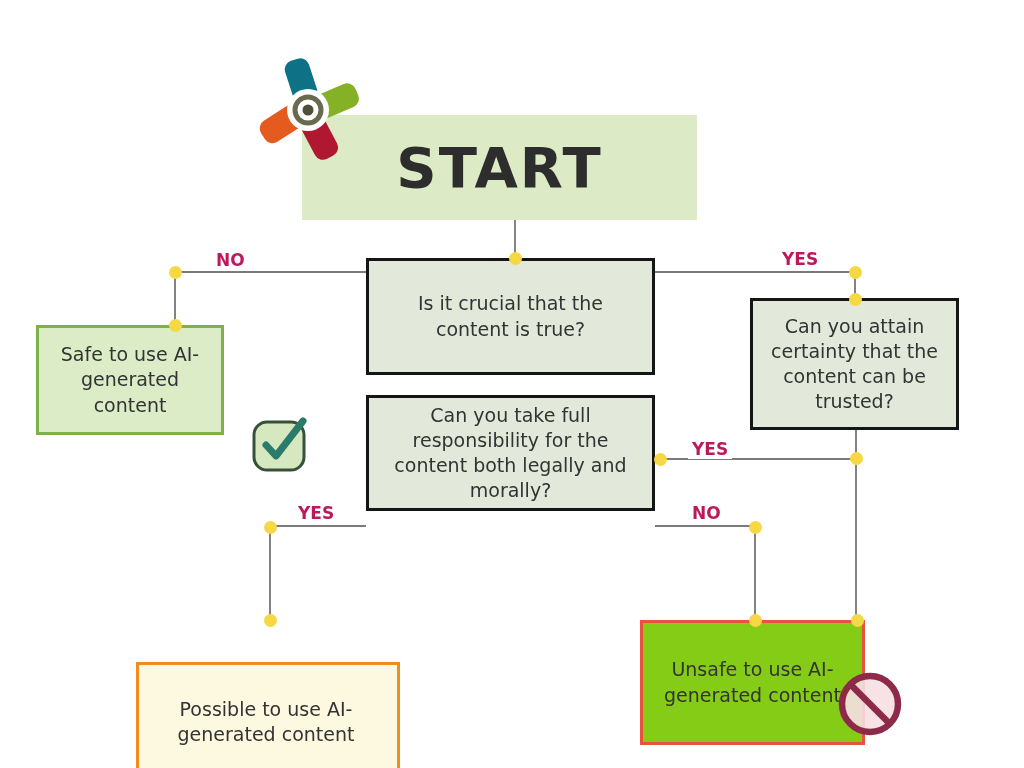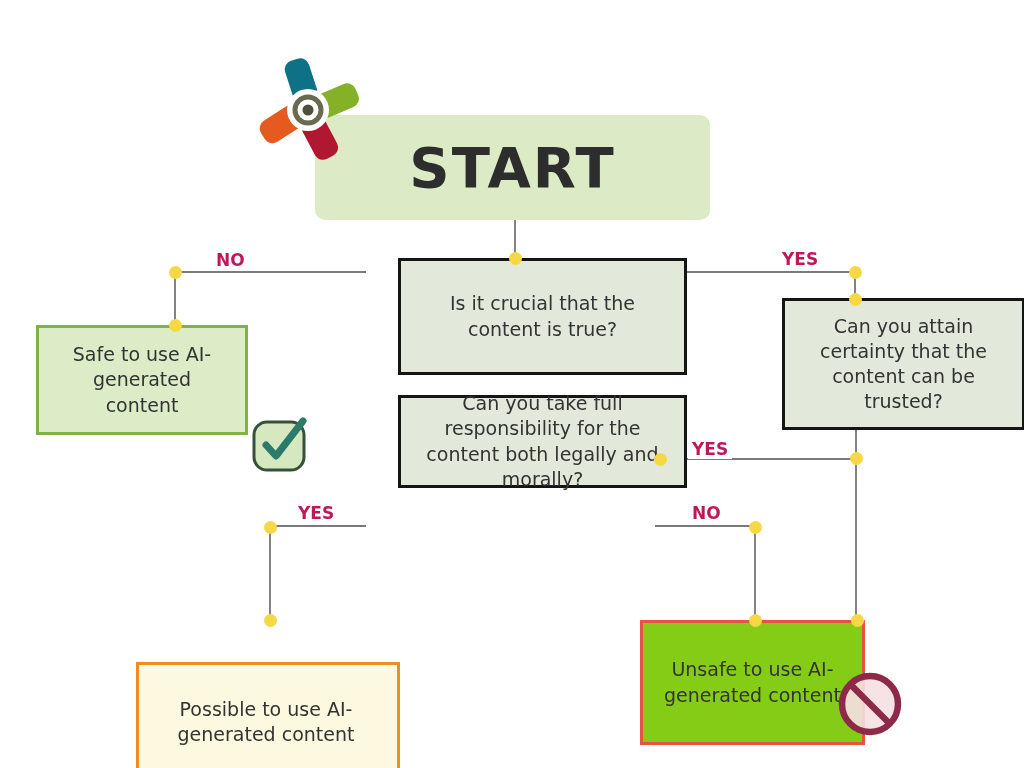--- a/index.html
+++ b/index.html
@@ -14,43 +14,42 @@
 
   svg.lines { position: absolute; left: 0; top: 0; z-index: 1; }
 
   .node {
     position: absolute;
     display: flex; align-items: center; justify-content: center;
     text-align: center;
     z-index: 2;
   }
   .start-node {
-    left: 315px; top: 115px; width: 395px; height: 105px;
+    left: 302px; top: 115px; width: 395px; height: 105px;
     background: #dcebc5;
     color: #2d2d2d;
-    font-size: 56px; font-weight: bold; letter-spacing: 2px; border-radius: 10px;
+    font-size: 56px; font-weight: bold; letter-spacing: 2px;
   }
   .question {
     background: #e2e9da;
     border: 3px solid #151515;
     color: #333333;
     font-size: 19px; line-height: 1.32;
     padding: 8px 14px;
-    margin-left: 32px;
   }
   .q-crucial        { left: 366px; top: 258px; width: 289px; height: 117px; }
-  .q-responsibility { left: 366px; top: 395px; width: 289px; height: 93px; }
-  .q-certainty      { left: 750px; top: 298px; width: 243px; height: 132px; }
+  .q-responsibility { left: 366px; top: 395px; width: 289px; height: 116px; }
+  .q-certainty      { left: 750px; top: 298px; width: 209px; height: 132px; }
 
   .outcome {
     color: #333333;
     font-size: 19px; line-height: 1.32;
     padding: 8px 16px;
   }
-  .safe-node     { left: 36px;  top: 325px; width: 212px; height: 110px; background: #dcecc7; border: 3px solid #7fb14a; }
+  .safe-node     { left: 36px;  top: 325px; width: 188px; height: 110px; background: #dcecc7; border: 3px solid #7fb14a; }
   .possible-node { left: 136px; top: 662px; width: 264px; height: 120px; background: #fdf8e0; border: 3px solid #ef8d20; padding-left: 12px; }
   .unsafe-node   { left: 640px; top: 620px; width: 225px; height: 125px; background: #84cc16; border: 3px solid #e85340; }
 
   .edge-label {
     position: absolute;
     z-index: 4;
     font-weight: bold;
     font-size: 17px;
     color: #be185d;
     background: #ffffff;

